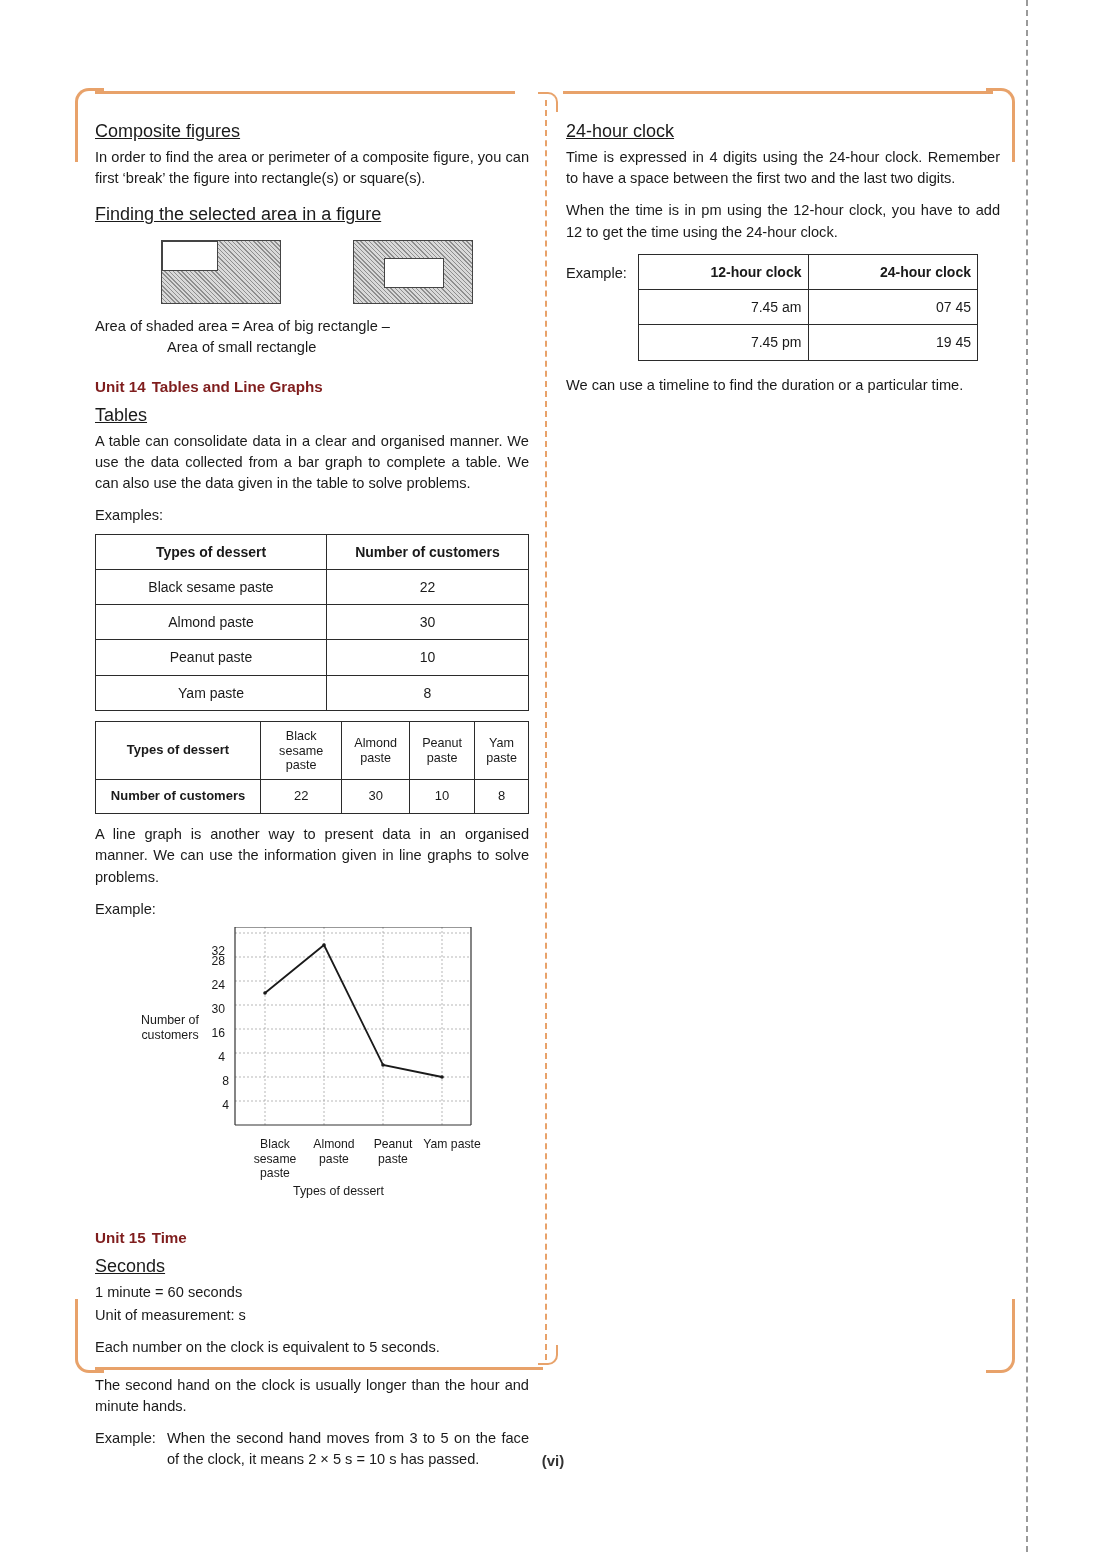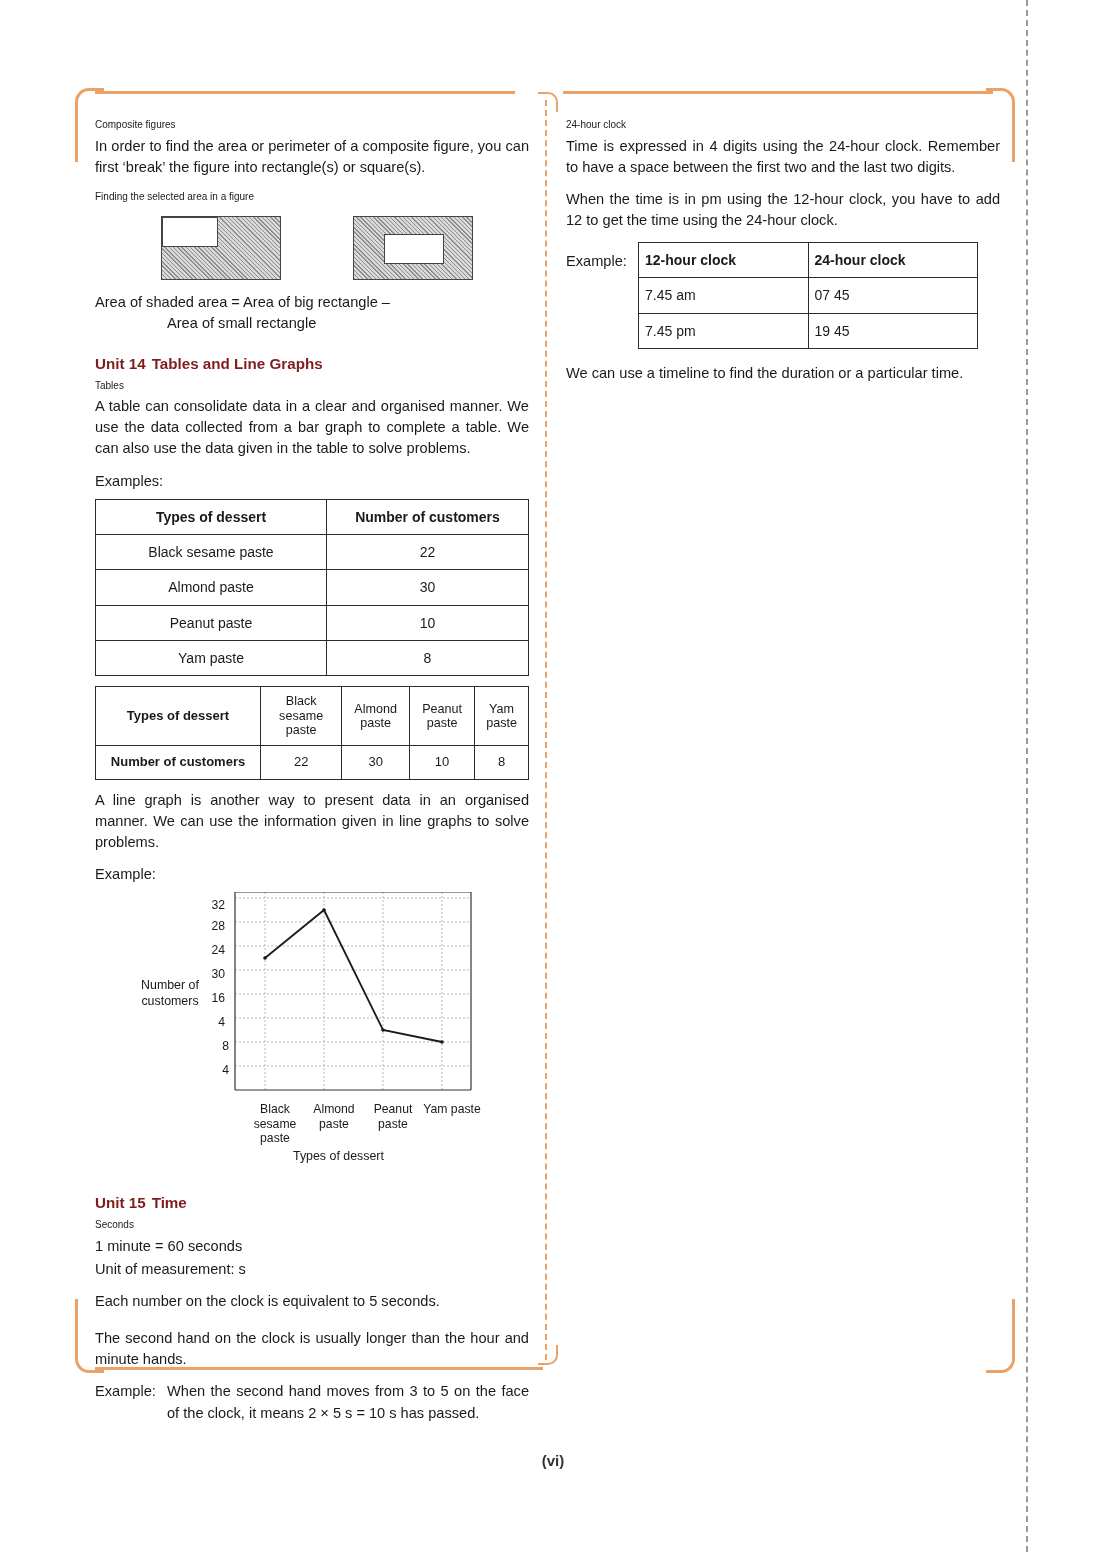--- a/index.html
+++ b/index.html
@@ -89,22 +89,23 @@
     font-size: 14.6px;
     line-height: 1.45;
   }
   .col-left { left: 95px; width: 434px; }
   .col-right { left: 566px; width: 434px; }
 
   p { margin: 0 0 11px 0; text-align: justify; }
   p.nojust { text-align: left; }
 
   .u-head {
+    text-decoration: underline;
     margin: 0 0 3px 0;
-    font-size: 10px;
+    font-size: 18px;
   }
   .unit-title {
     color: #7f1d1d;
     font-weight: bold;
     font-size: 15.2px;
     margin: 18px 0 4px 0;
   }
   .unit-title .unit-no { margin-right: 6px; }
 
   .label { margin: 0 0 7px 0; }
@@ -160,21 +161,21 @@
   .ex-row { display: flex; align-items: flex-start; margin: 4px 0 10px 0; }
   .ex-label { padding-top: 9px; width: 72px; flex: none; }
   table.t3 {
     border-collapse: collapse;
     font-size: 14px;
     width: 340px;
   }
   table.t3 th, table.t3 td {
     border: 1px solid #2b2b2b;
     padding: 7px 6px;
-    text-align: left;
+    text-align: right;
   }
   table.t3 th { font-weight: bold; }
 
   
   .graph-wrap {
     position: relative;
     height: 282px;
     margin: 4px 0 0 0;
   }
   .axis-title-y {
@@ -364,21 +365,21 @@
     </svg>
 
     <div class="ylabels">
       <span style="left:112px; top:170px;">4</span>
       <span style="left:112px; top:146px;">8</span>
       <span style="left:108px; top:122px;">4</span>
       <span style="left:108px; top:98px;">16</span>
       <span style="left:108px; top:74px;">30</span>
       <span style="left:108px; top:50px;">24</span>
       <span style="left:108px; top:26px;">28</span>
-      <span style="left:108px; top:5px;">32</span>
+      <span style="left:108px; top:16px;">32</span>
     </div>
 
     <div class="xlabels">
       <span style="left:31px;">Black sesame paste</span>
       <span style="left:90px;">Almond paste</span>
       <span style="left:149px;">Peanut paste</span>
       <span style="left:208px;">Yam paste</span>
     </div>
   </div>
 

